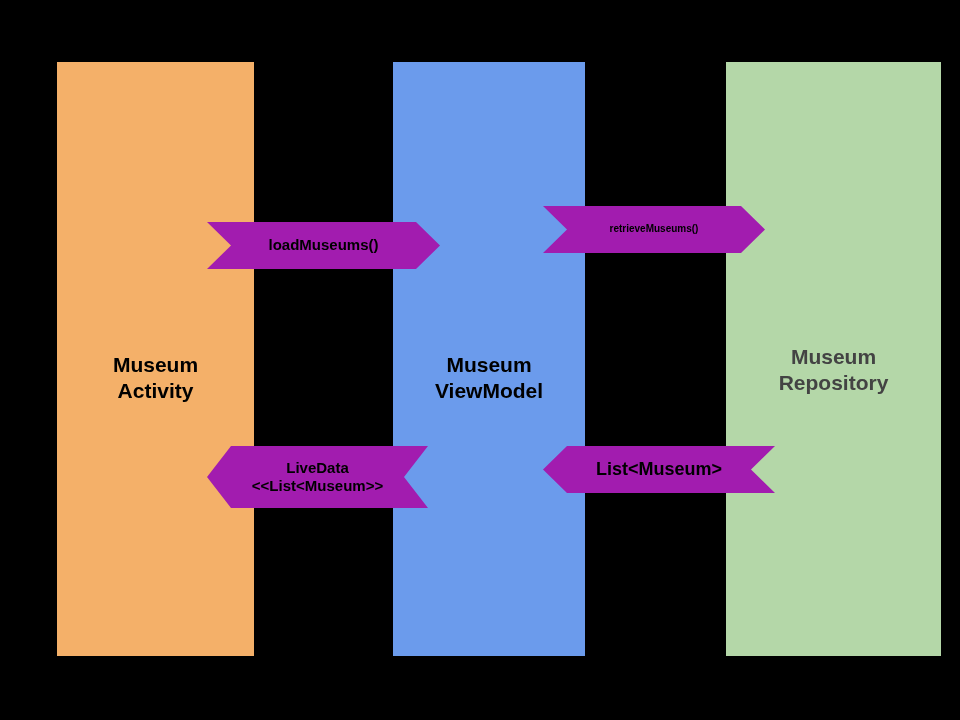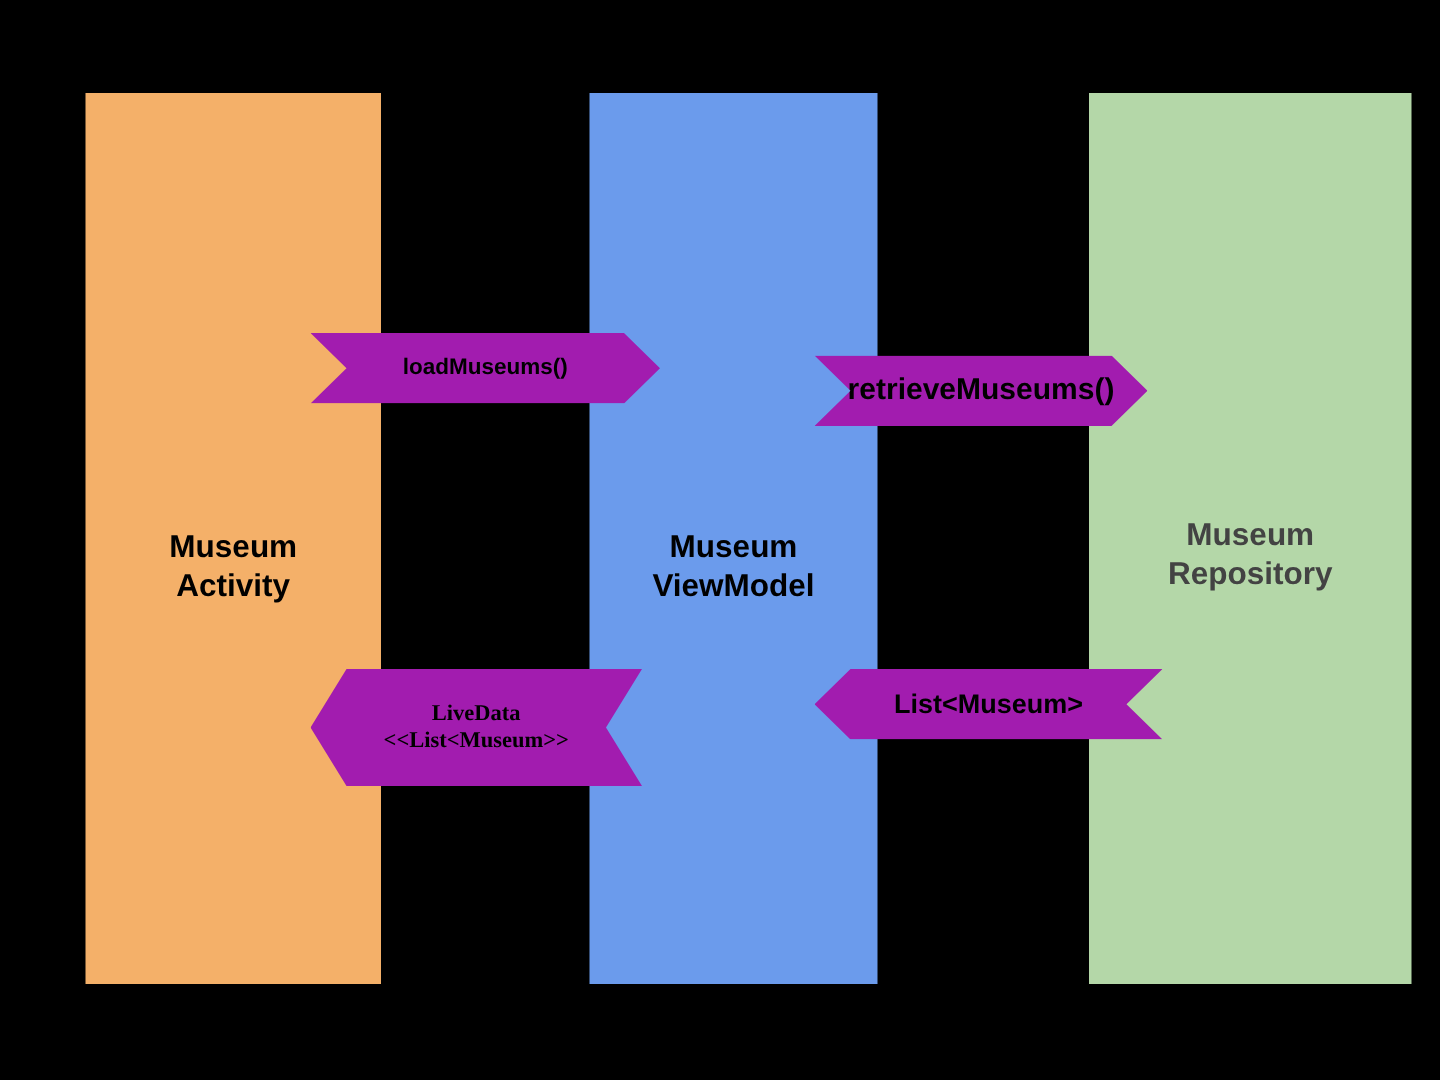--- a/index.html
+++ b/index.html
@@ -73,22 +73,22 @@
     clip-path: polygon(0% 0%, calc(100% - 24px) 0%, 100% 50%,
                        calc(100% - 24px) 100%, 0% 100%, 24px 50%);
   }
   .arrow-left {
     
     clip-path: polygon(24px 0%, 100% 0%, calc(100% - 24px) 50%,
                        100% 100%, 24px 100%, 0% 50%);
   }
 
   #arrow-load      { left: 207px; top: 222px; width: 233px; height: 47px; font-size: 15px; }
-  #arrow-retrieve  { left: 543px; top: 237px; width: 222px; height: 47px; font-size: 20px; }
-  #arrow-livedata  { left: 207px; top: 446px; width: 221px; height: 78px; font-size: 15px; font-family: Liberation Serif, serif; }
+  #arrow-retrieve  { left: 543px; top: 206px; width: 222px; height: 47px; font-size: 10px; }
+  #arrow-livedata  { left: 207px; top: 446px; width: 221px; height: 62px; font-size: 15px; }
   #arrow-list      { left: 543px; top: 446px; width: 232px; height: 47px; font-size: 18px; }
 </style>
 </head>
 <body>
 
 <div id="stage">
 
   <div class="column" id="col-activity"></div>
   <div class="column" id="col-viewmodel"></div>
   <div class="column" id="col-repository"></div>

